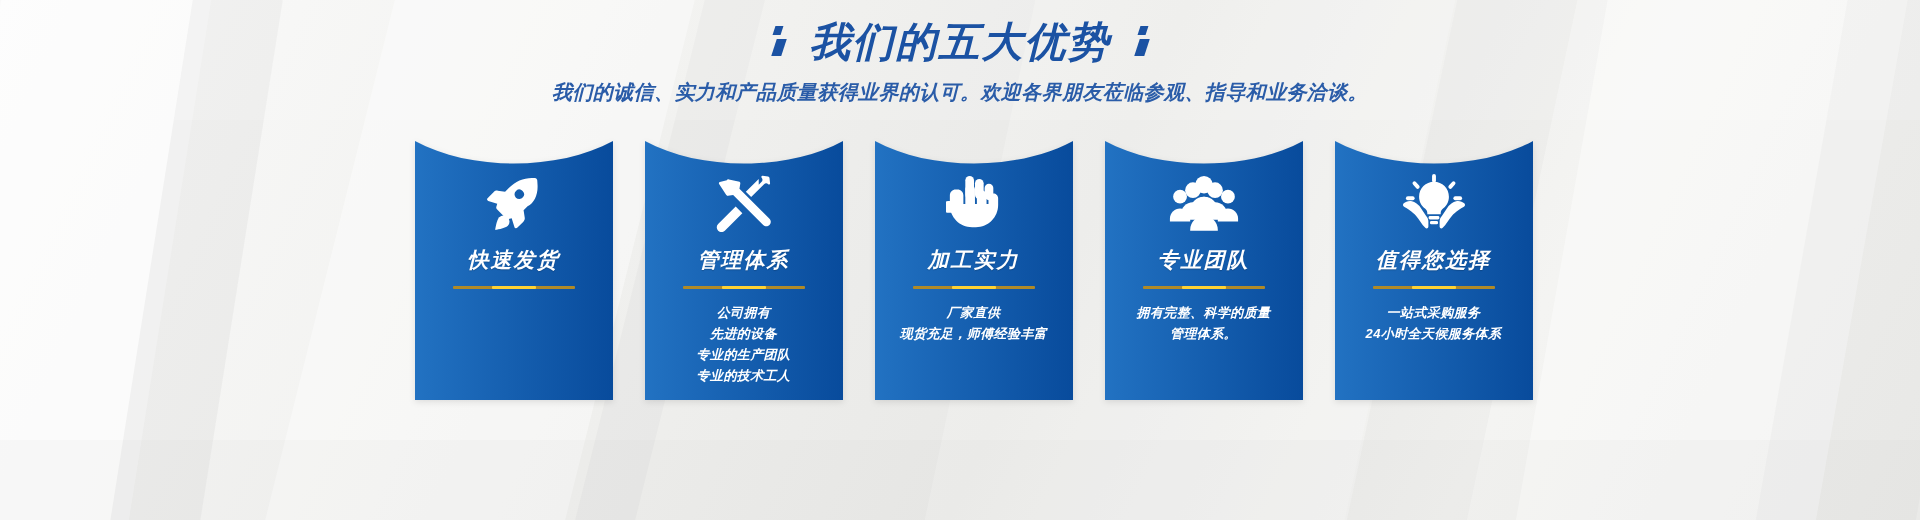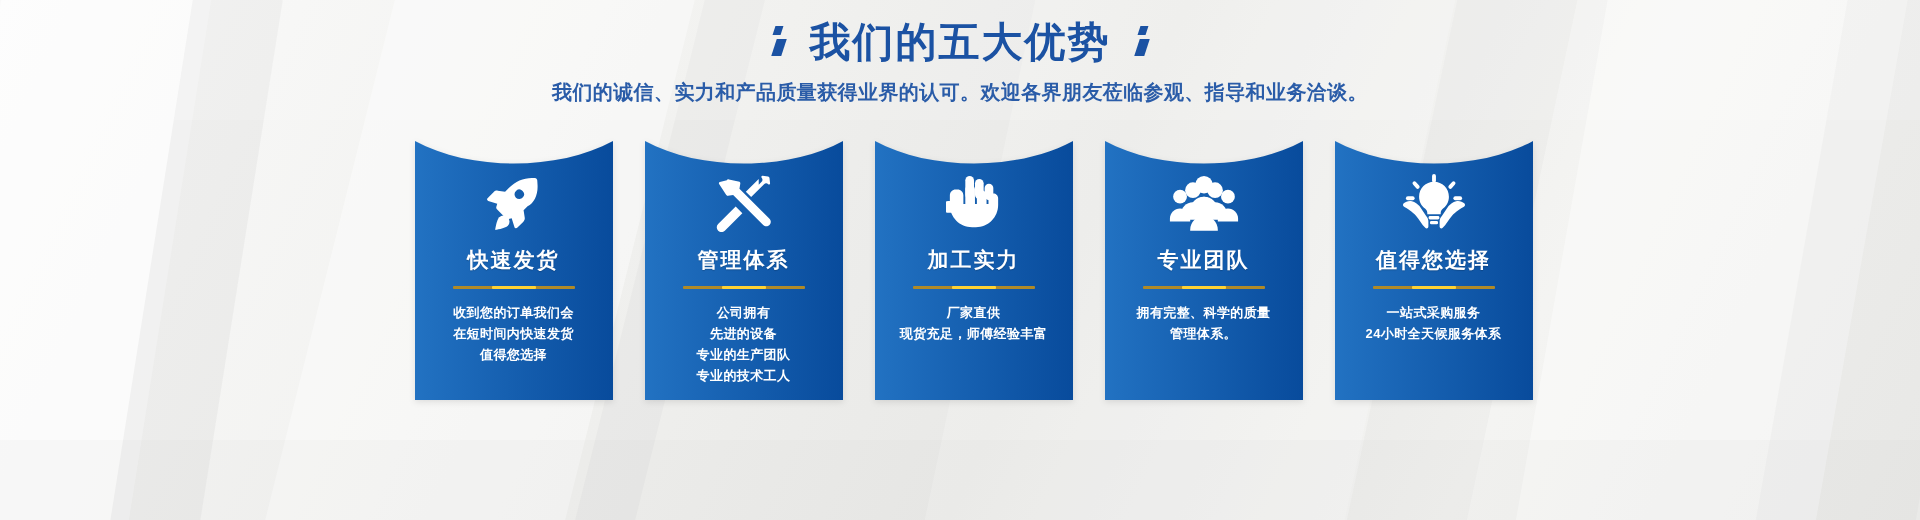--- a/index.html
+++ b/index.html
@@ -2,21 +2,21 @@
 <html><head>
 <meta charset="utf-8">
 <style>
   html,body{margin:0;padding:0;}
   body{
     width:1920px;height:520px;overflow:hidden;
     font-family:"Liberation Sans","DejaVu Sans",sans-serif;
     background:#f0f0ee;
     position:relative;
   }
-  #stage{position:absolute;inset:0;overflow:hidden;}
+  #stage{position:absolute;inset:0;overflow:hidden;font-style:italic;}
 
   
   .bg-base{
     position:absolute;inset:0;
     background:
       linear-gradient(115deg,#fafafa 0%,#f2f2f0 28%,#e9e9e7 55%,#f4f4f2 78%,#ededeb 100%);
   }
   .bg-shape{position:absolute;background:rgba(255,255,255,.55);}
   .bg-dark{position:absolute;background:rgba(190,190,188,.30);}
   .bg-soft{position:absolute;background:rgba(255,255,255,.40);}
@@ -135,25 +135,20 @@
       </div>
       <div class="card-inner">
         <div class="icon-wrap">
           <svg width="62" height="62" viewBox="0 0 64 64" fill="#fff">
             <path d="M52.5 5.2c-9.8-.6-18.8 3.3-25.6 10.1l-4.1 4.1-7.6-1.2c-1.5-.2-3 .3-4.1 1.4l-6.4 6.4c-.9.9-.5 2.4.7 2.8l9.3 2.9c-.5 1.5-.8 2.6-1 3.4-.2.9.1 1.8.7 2.4l9.4 9.4c.6.6 1.5.9 2.4.7.8-.2 1.9-.5 3.4-1l2.9 9.3c.4 1.2 1.9 1.6 2.8.7l6.4-6.4c1.1-1.1 1.6-2.6 1.4-4.1l-1.2-7.6 4.1-4.1C53 31 56.9 22 56.3 12.2l-.3-4.6c-.1-1.3-1.1-2.3-2.4-2.4l-1.1 0zM41.2 25.1a4.9 4.9 0 1 1-6.9-6.9 4.9 4.9 0 0 1 6.9 6.9z"></path>
             <path d="M16.8 45.6c-2.9 2.9-4.3 13.2-4.3 13.2s10.3-1.4 13.2-4.3a6.3 6.3 0 0 0-8.9-8.9z"></path>
           </svg>
         </div>
         <div class="card-title">快速发货</div>
         <div class="divider"></div>
-        <div class="card-body">
-          <div>收到您的订单我们会</div>
-          <div>在短时间内快速发货</div>
-          <div>值得您选择</div>
-        </div>
       </div>
     </div>
 
     <div class="card">
       <div class="card-bg">
         <svg viewBox="0 0 198 259" preserveAspectRatio="none">
           <defs>
               <linearGradient id="g2" x1="0" y1="0" x2="1" y2="0">
             <stop offset="0" stop-color="#2272c2"></stop>
                 <stop offset="1" stop-color="#084b9c"></stop>

